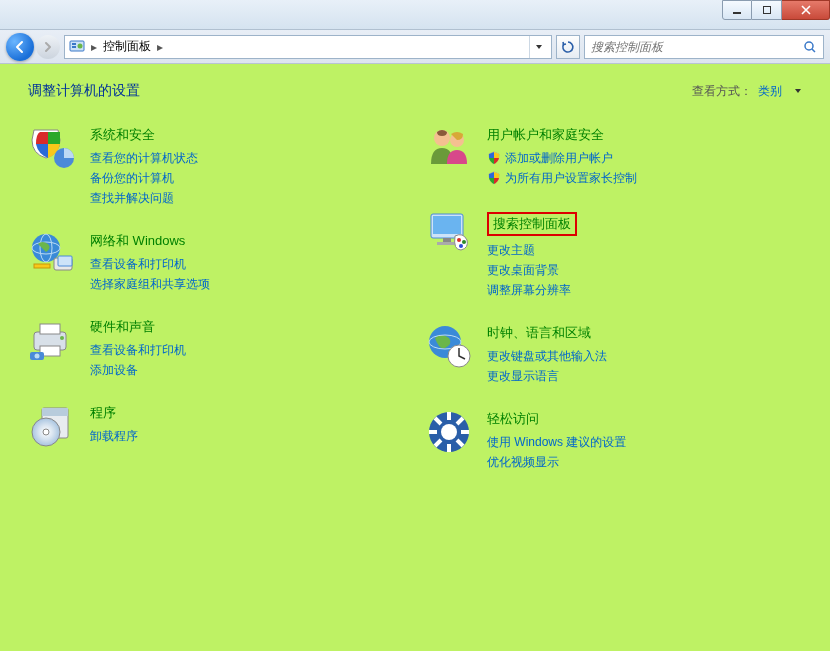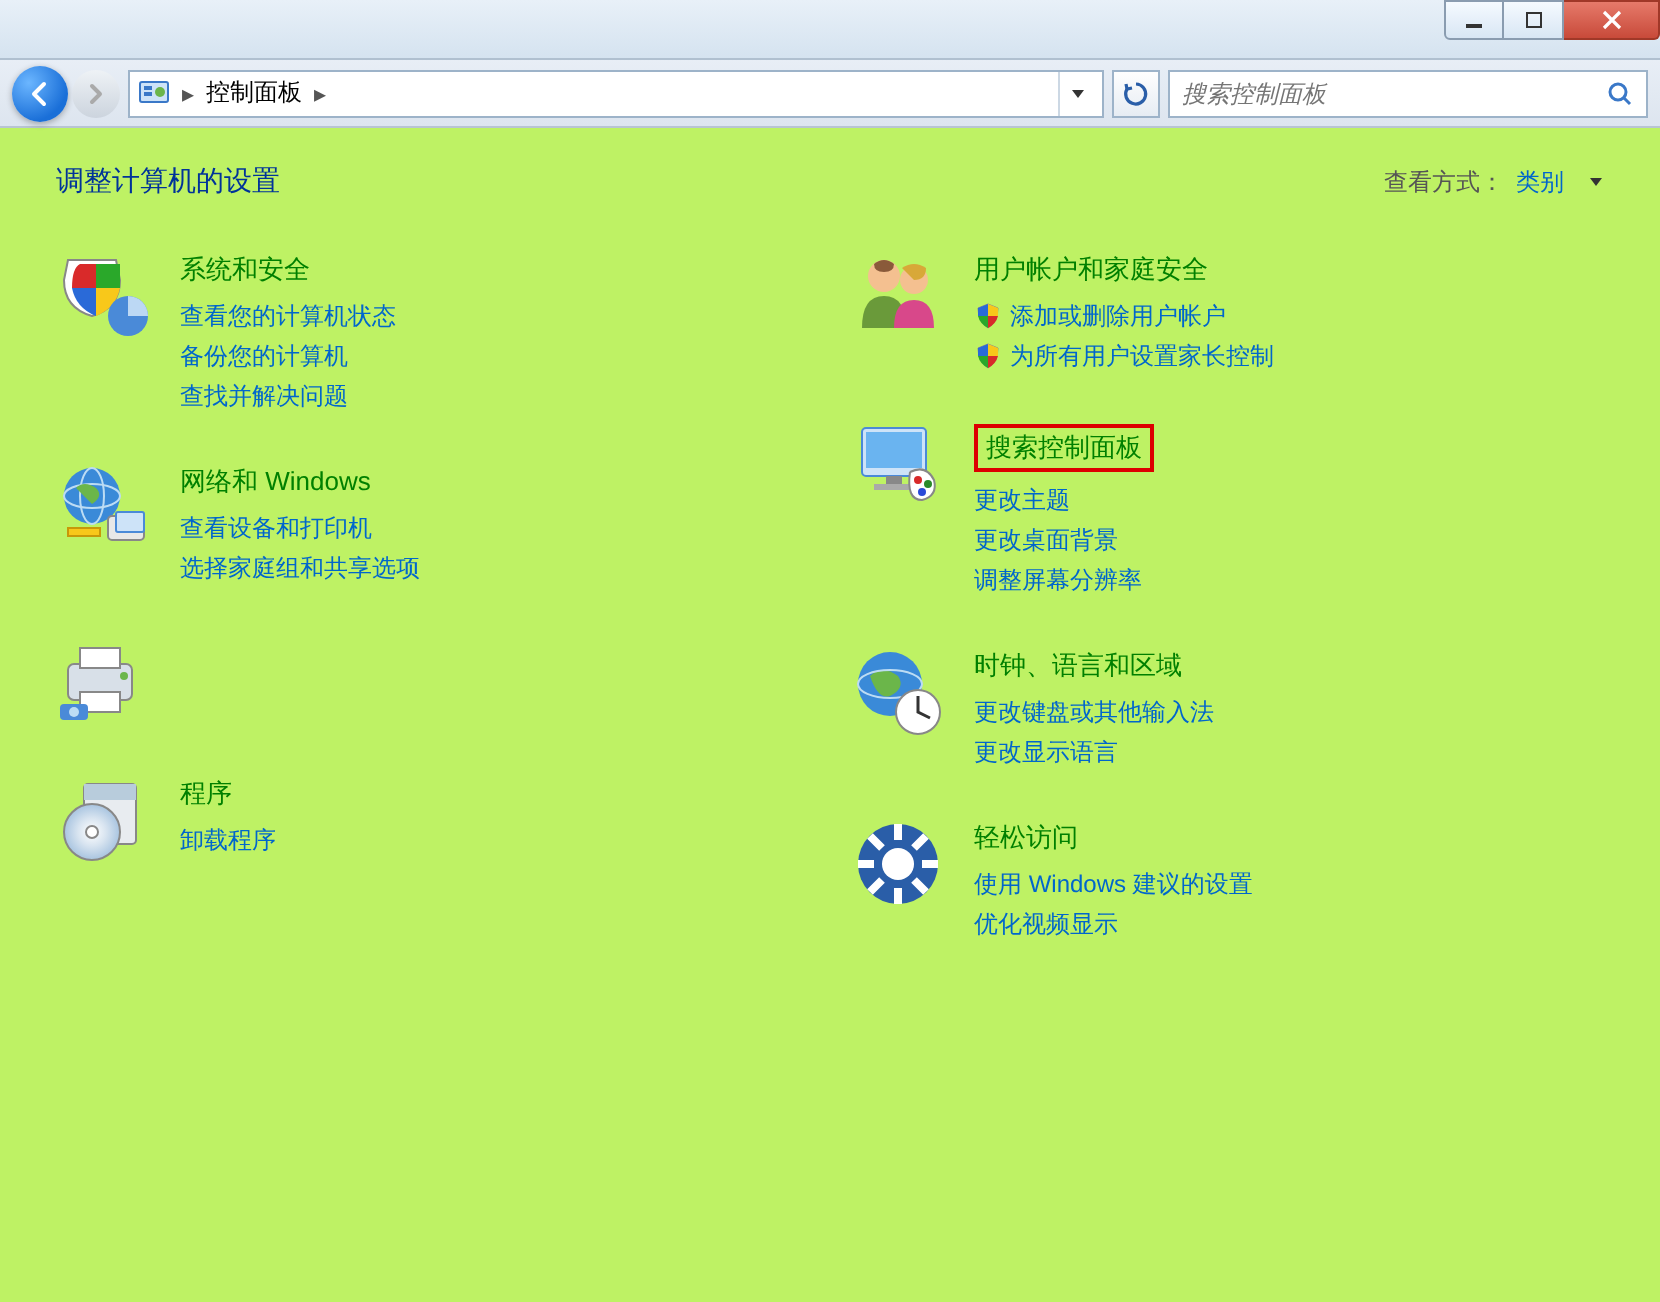--- a/index.html
+++ b/index.html
@@ -187,20 +187,29 @@
             <div class="cat-icon">
               <svg width="48" height="48" viewBox="0 0 48 48">
                 <rect x="6" y="16" width="32" height="18" rx="3" fill="#d8e0e8" stroke="#888"></rect>
                 <rect x="12" y="8" width="20" height="10" fill="#fff" stroke="#888"></rect>
                 <rect x="12" y="30" width="20" height="10" fill="#fff" stroke="#888"></rect>
                 <circle cx="34" cy="22" r="2" fill="#6bb64a"></circle>
                 <rect x="2" y="36" width="14" height="8" rx="2" fill="#4a8ad8"></rect>
                 <circle cx="9" cy="40" r="2.5" fill="#bcdcf4"></circle>
               </svg>
             </div>
+            <div class="cat-body">
+              <div class="cat-title">硬件和声音</div>
+              <div class="sublink">
+                <span>查看设备和打印机</span>
+              </div>
+              <div class="sublink">
+                <span>添加设备</span>
+              </div>
+            </div>
           </div>
           <div class="cat">
             <div class="cat-icon">
               <svg width="48" height="48" viewBox="0 0 48 48">
                 <rect x="14" y="6" width="26" height="30" rx="2" fill="#e8ecf0" stroke="#888"></rect>
                 <rect x="14" y="6" width="26" height="8" fill="#b8ccdc"></rect>
                 <circle cx="18" cy="30" r="14" fill="url(#g)" stroke="#888"></circle>
                 <defs>
                   <radialGradient id="g">
                     <stop offset="0%" stop-color="#fff"></stop>

